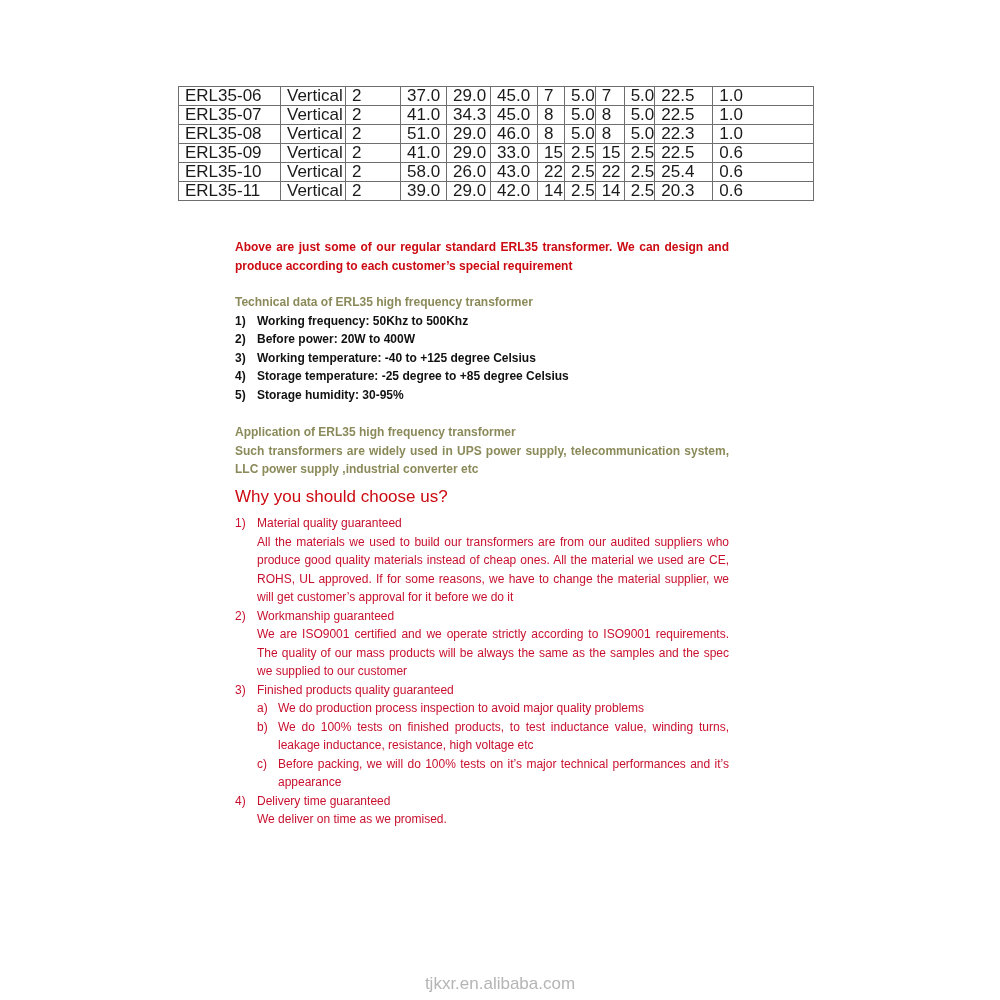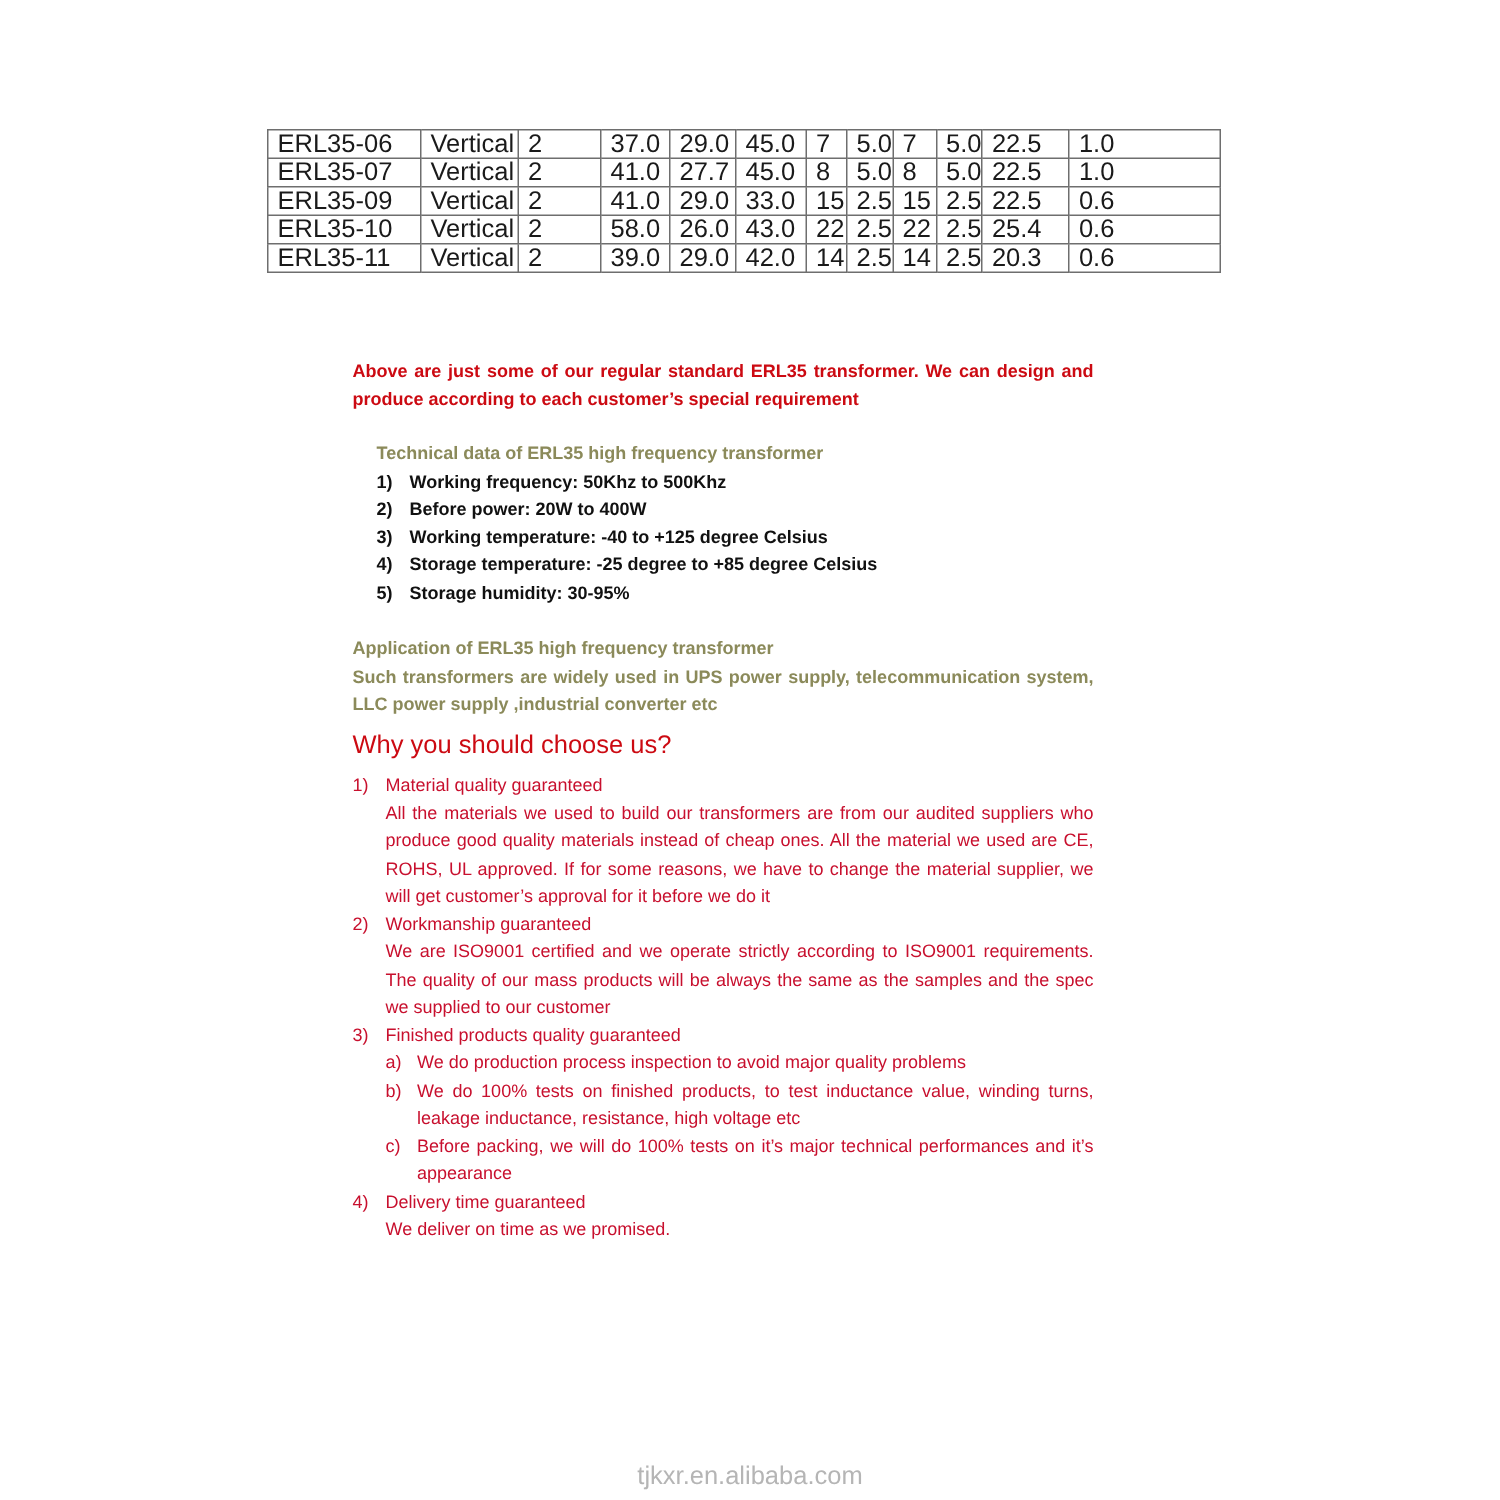--- a/index.html
+++ b/index.html
@@ -41,27 +41,41 @@
         <td style="width: 29px;">7</td>
         <td style="width: 28px;">5.0</td>
         <td style="width: 58px;">22.5</td>
         <td style="width: 101px;">1.0</td>
       </tr>
       <tr>
         <td style="width: 102px;">ERL35-07</td>
         <td style="width: 65px;">Vertical</td>
         <td style="width: 55px;">2</td>
         <td style="width: 46px;">41.0</td>
-        <td style="width: 44px;">27.7</td>
+        <td style="width: 44px;">34.3</td>
         <td style="width: 47px;">45.0</td>
         <td style="width: 27px;">8</td>
         <td style="width: 29px;">5.0</td>
         <td style="width: 29px;">8</td>
         <td style="width: 28px;">5.0</td>
         <td style="width: 58px;">22.5</td>
+        <td style="width: 101px;">1.0</td>
+      </tr>
+      <tr>
+        <td style="width: 102px;">ERL35-08</td>
+        <td style="width: 65px;">Vertical</td>
+        <td style="width: 55px;">2</td>
+        <td style="width: 46px;">51.0</td>
+        <td style="width: 44px;">29.0</td>
+        <td style="width: 47px;">46.0</td>
+        <td style="width: 27px;">8</td>
+        <td style="width: 29px;">5.0</td>
+        <td style="width: 29px;">8</td>
+        <td style="width: 28px;">5.0</td>
+        <td style="width: 58px;">22.3</td>
         <td style="width: 101px;">1.0</td>
       </tr>
       <tr>
         <td style="width: 102px;">ERL35-09</td>
         <td style="width: 65px;">Vertical</td>
         <td style="width: 55px;">2</td>
         <td style="width: 46px;">41.0</td>
         <td style="width: 44px;">29.0</td>
         <td style="width: 47px;">33.0</td>
         <td style="width: 27px;">15</td>
@@ -97,21 +111,21 @@
         <td style="width: 29px;">14</td>
         <td style="width: 28px;">2.5</td>
         <td style="width: 58px;">20.3</td>
         <td style="width: 101px;">0.6</td>
       </tr>
     </tbody>
 </table>
 
 <div class="content red-bold" style="top:238px;">Above are just some of our regular standard ERL35 transformer. We can design and produce according to each customer’s special requirement</div>
 
-<div class="content" style="top:293px;margin-left:16px;">
+<div class="content" style="top:293px;">
   <div class="olive">Technical data of ERL35 high frequency transformer</div>
   <div id="tech-list">
       <div class="num-item black-bold">
         <span class="num">1)</span>
         <span>Working frequency: 50Khz to 500Khz</span>
       </div>
       <div class="num-item black-bold">
         <span class="num">2)</span>
         <span>Before power: 20W to 400W</span>
       </div>

